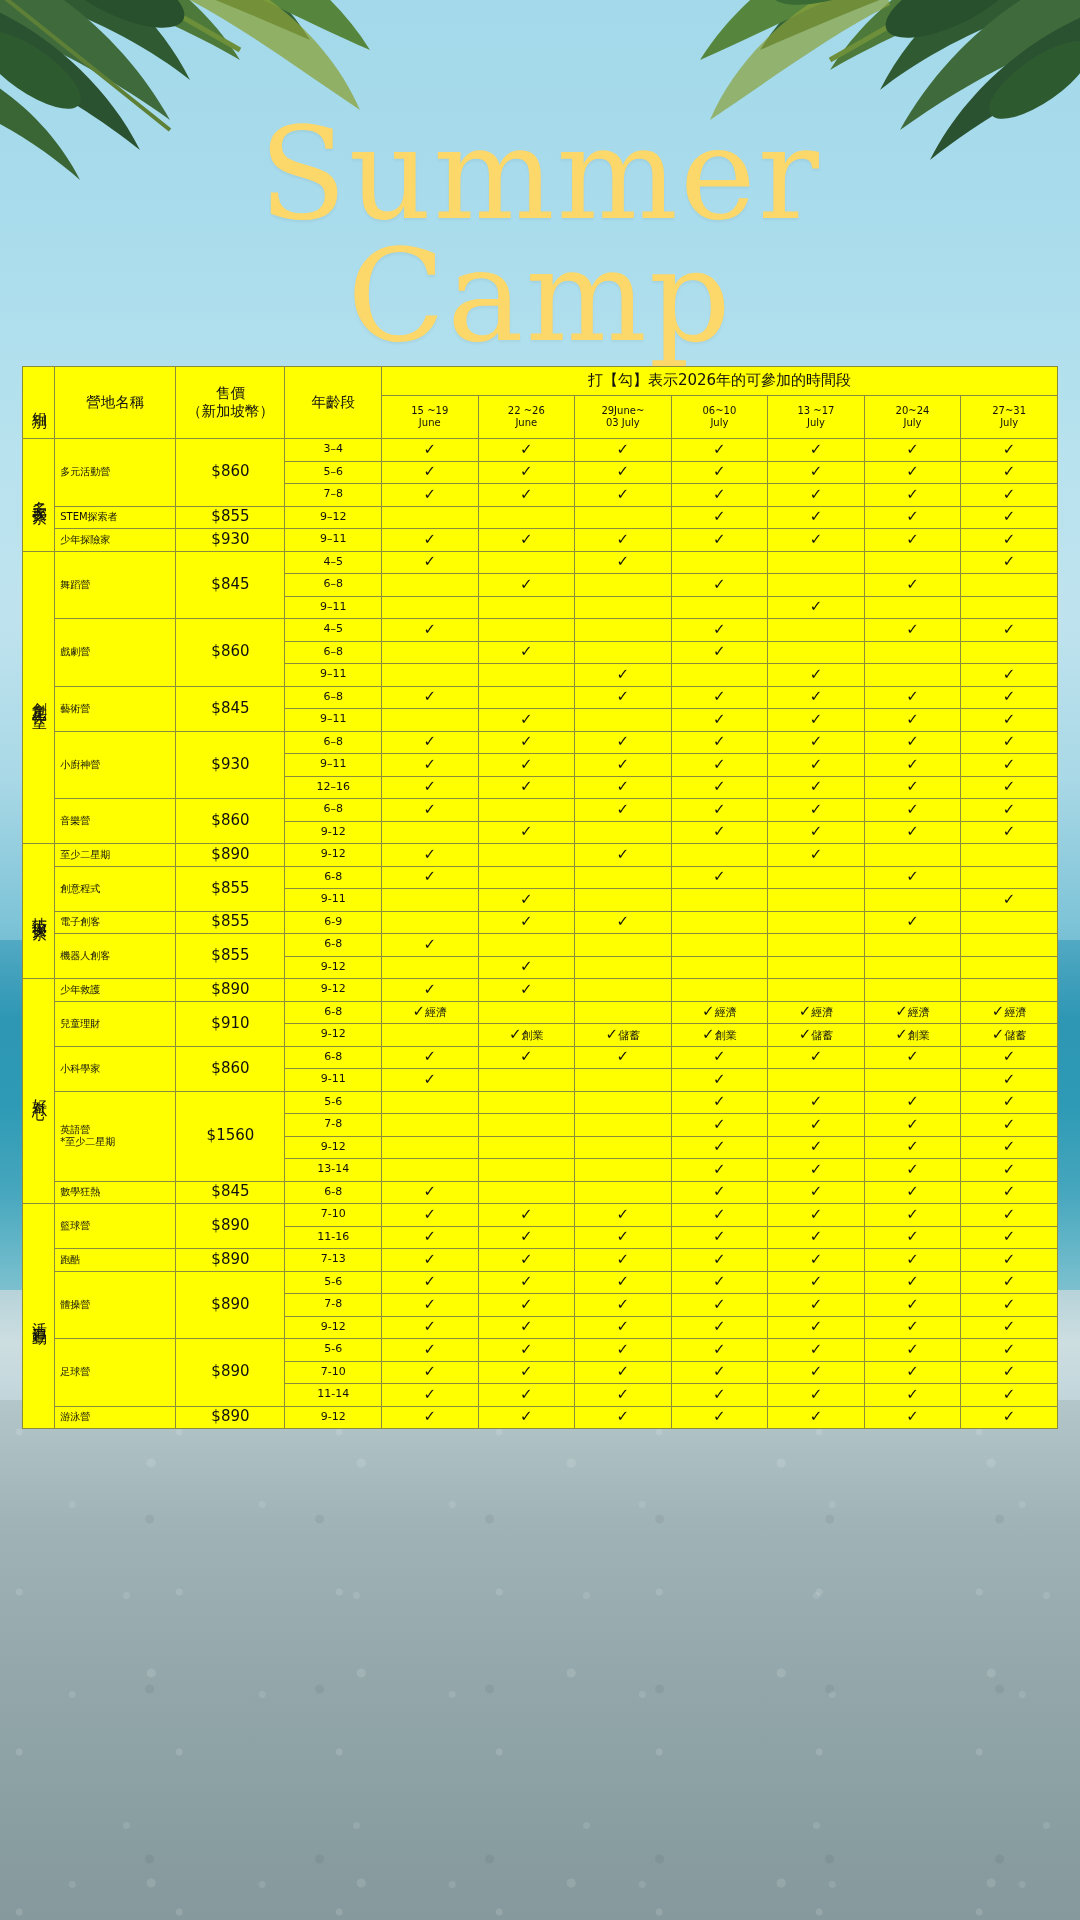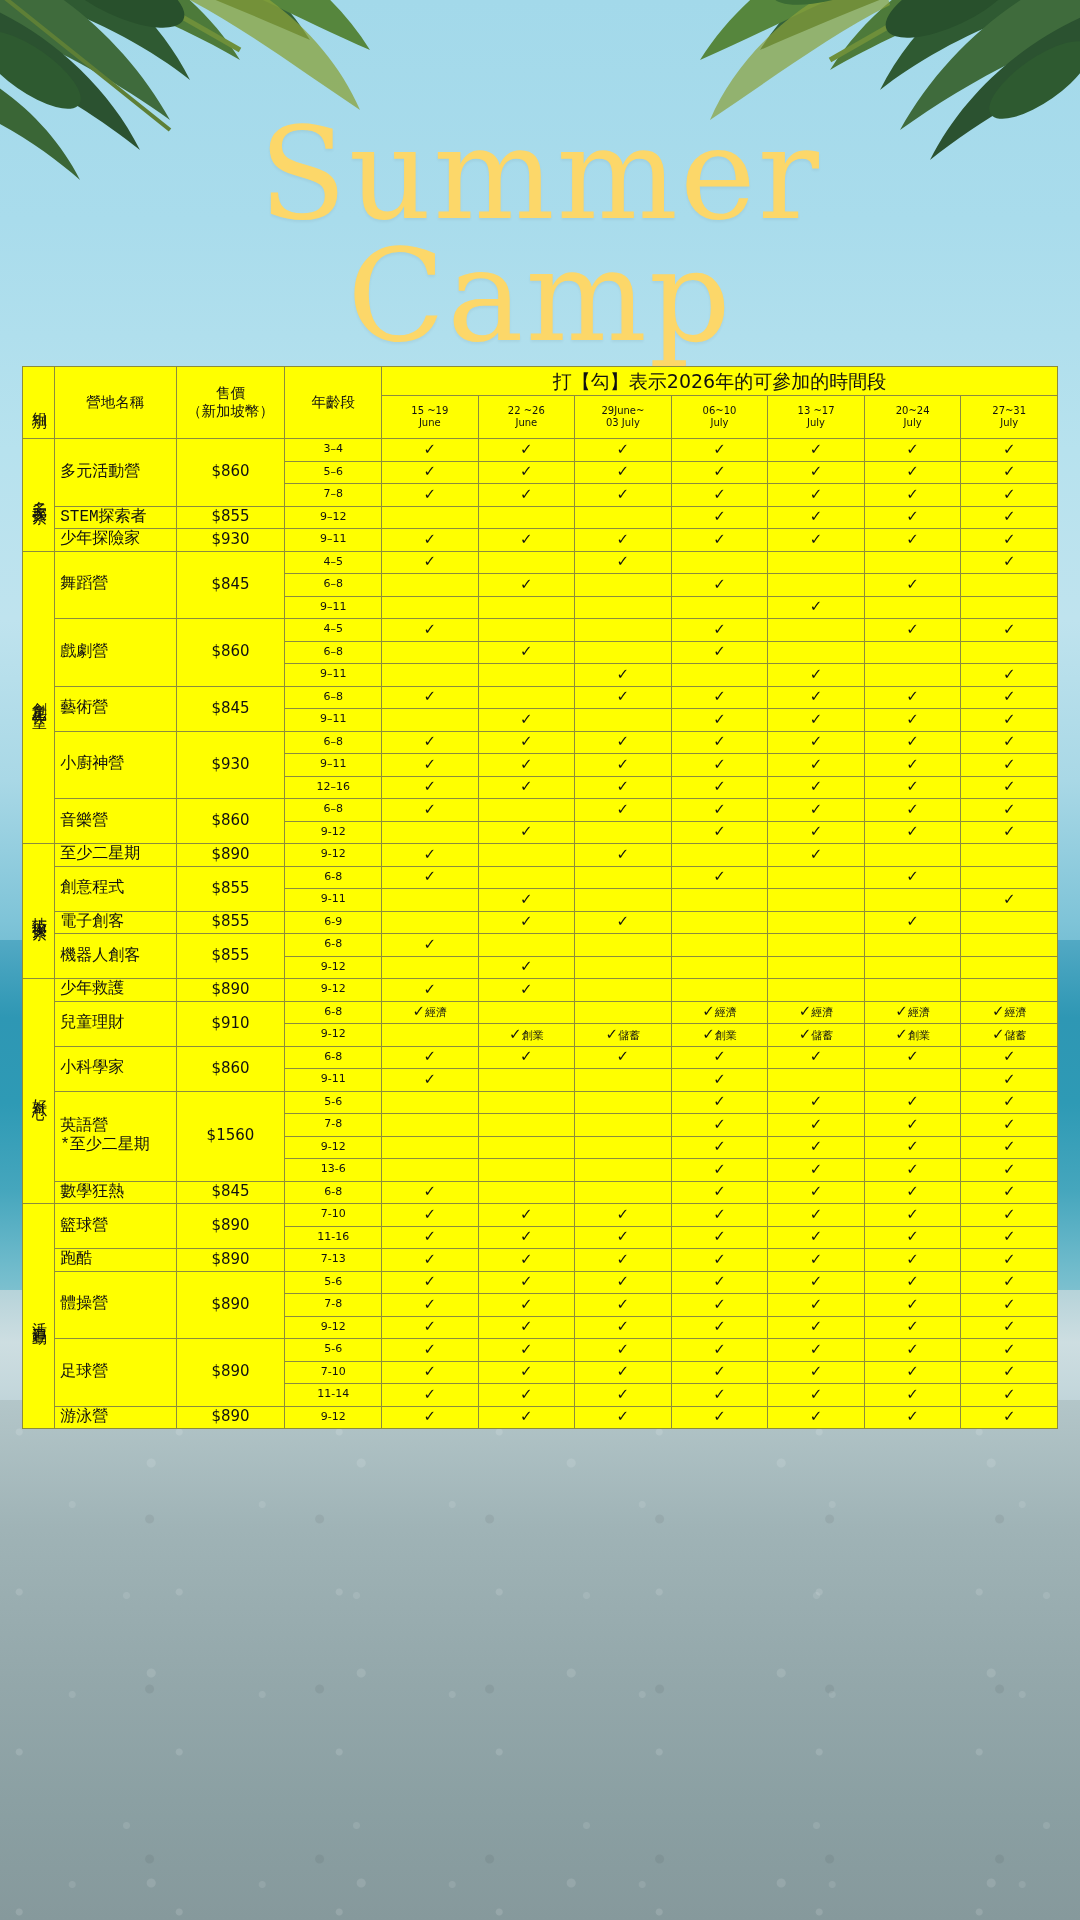--- a/index.html
+++ b/index.html
@@ -76,24 +76,24 @@
   .c-price{width:88px;}
   .c-age{width:78px;}
   .c-date{width:78px;}
   .vert{
     writing-mode:vertical-rl;
     text-orientation:upright;
     letter-spacing:3px;
     font-size:15px;
     margin:0 auto;
   }
-  td.name{text-align:left;padding-left:5px;font-size:16px;font-family:Liberation Mono, monospace;}
+  td.name{text-align:left;padding-left:5px;font-size:10px;}
   td.price{font-size:15px;margin-top:12px;}
   td.age{font-size:11px;}
-  .hdr-span{font-size:19px;height:28px;}
+  .hdr-span{font-size:15px;height:28px;}
   .hdr-date{height:42px;font-size:10px;}
   .chk{font-size:15px;}
   .chk small{font-size:11px;}
   td.row{height:21.5px;}
   .pre{white-space:pre-line;margin-top:24px;}
 </style>
 </head>
 <body>
 
 <div id="bg">
@@ -549,21 +549,21 @@
           <td class="age row">9-12</td>
           <td class="chk row"></td>
           <td class="chk row"></td>
           <td class="chk row"></td>
           <td class="chk row">✓</td>
           <td class="chk row">✓</td>
           <td class="chk row">✓</td>
           <td class="chk row">✓</td>
         </tr>
         <tr>
-          <td class="age row">13-6</td>
+          <td class="age row">13-14</td>
           <td class="chk row"></td>
           <td class="chk row"></td>
           <td class="chk row"></td>
           <td class="chk row">✓</td>
           <td class="chk row">✓</td>
           <td class="chk row">✓</td>
           <td class="chk row">✓</td>
         </tr>
         <tr>
           <td rowspan="1" class="name pre">數學狂熱</td>

